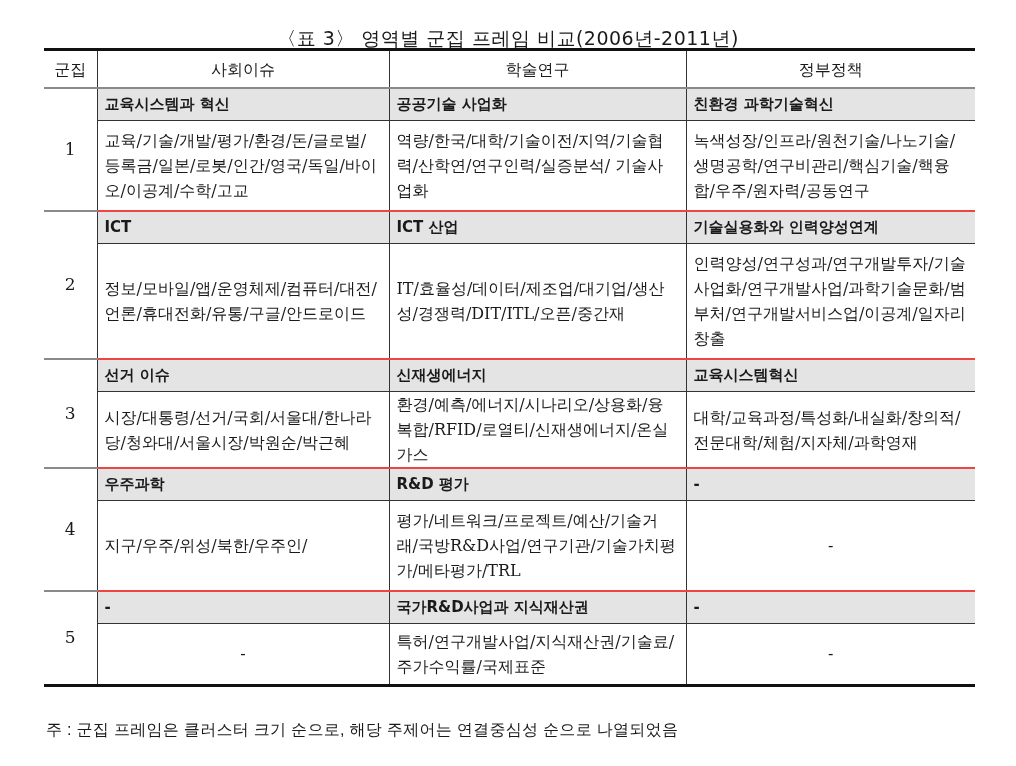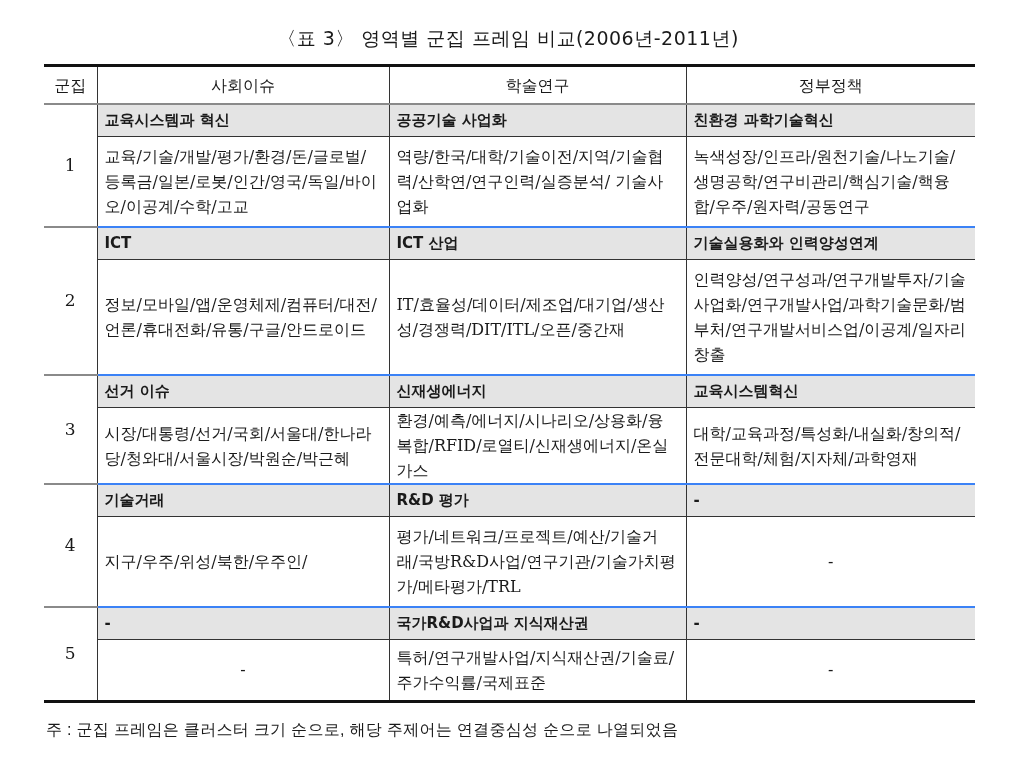--- a/index.html
+++ b/index.html
@@ -1,31 +1,31 @@
 <!DOCTYPE html>
 <html><head>
 <meta charset="utf-8">
 <style>
   html, body { margin: 0; padding: 0; background: #ffffff; }
   body { width: 1016px; height: 766px; position: relative; overflow: hidden;
          font-family: "DejaVu Serif", "Liberation Serif", serif; color: #1a1a1a; }
   .title { position: absolute; top: 26px; left: 0; width: 1016px; text-align: center;
            font-family: "DejaVu Sans", "Liberation Sans", sans-serif; font-size: 19px; letter-spacing: 0.5px; }
-  table { position: absolute; left: 44px; top: 64px; width: 931px; border-collapse: collapse; table-layout: fixed; }
+  table { position: absolute; left: 44px; top: 48px; width: 931px; border-collapse: collapse; table-layout: fixed; }
   table { border-top: 3px solid #111; border-bottom: 3px solid #111; }
   col.c0 { width: 53px; } col.c1 { width: 292px; } col.c2 { width: 297px; } col.c3 { width: 289px; }
   td, th { font-size: 16px; line-height: 25px; padding: 0 7px; vertical-align: middle; }
   th { font-weight: normal; height: 36px; text-align: center; border-bottom: 2px solid #8a8a8a; }
   .num { text-align: center; border-right: 1.5px solid #333; font-size: 17px; }
   .lbl { background: #e4e4e4; text-align: left; font-weight: bold; height: 31px;
          border-left: 1.5px solid #333; border-right: 1.5px solid #333; border-bottom: 1.5px solid #333;
          font-family: "DejaVu Sans", "Liberation Sans", sans-serif; font-size: 15px; }
   .cnt { text-align: left; border-left: 1.5px solid #333; border-right: 1.5px solid #333; }
   .cnt.center { text-align: center; }
-  tr.grp-end td { border-bottom: 2px solid #3b82f6; }
+  tr.grp-end td { border-bottom: 2px solid #ef4444; }
   td.last, th.last { border-right: none !important; }
   .note { position: absolute; left: 46px; top: 720px; font-family: Liberation Sans, sans-serif;
           font-size: 16px; letter-spacing: 0.3px; }
 </style>
 </head>
 <body>
 
 <div class="title">〈표 3〉 영역별 군집 프레임 비교(2006년-2011년)</div>
 
 <table>
@@ -74,21 +74,21 @@
     <td class="lbl last">교육시스템혁신</td>
   </tr>
   <tr class="grp-end" style="height:76px">
     <td class="cnt">시장/대통령/선거/국회/서울대/한나라당/청와대/서울시장/박원순/박근혜</td>
     <td class="cnt">환경/예측/에너지/시나리오/상용화/융복합/RFID/로열티/신재생에너지/온실가스</td>
     <td class="cnt last">대학/교육과정/특성화/내실화/창의적/전문대학/체험/지자체/과학영재</td>
   </tr>
 
   <tr>
     <td class="num" rowspan="2" style="border-bottom:2px solid #8a8a8a">4</td>
-    <td class="lbl">기술거래</td>
+    <td class="lbl">우주과학</td>
     <td class="lbl">R&amp;D 평가</td>
     <td class="lbl last">-</td>
   </tr>
   <tr class="grp-end" style="height:90px">
     <td class="cnt">지구/우주/위성/북한/우주인/</td>
     <td class="cnt">평가/네트워크/프로젝트/예산/기술거래/국방R&amp;D사업/연구기관/기술가치평가/메타평가/TRL</td>
     <td class="cnt center last">-</td>
   </tr>
 
   <tr>

